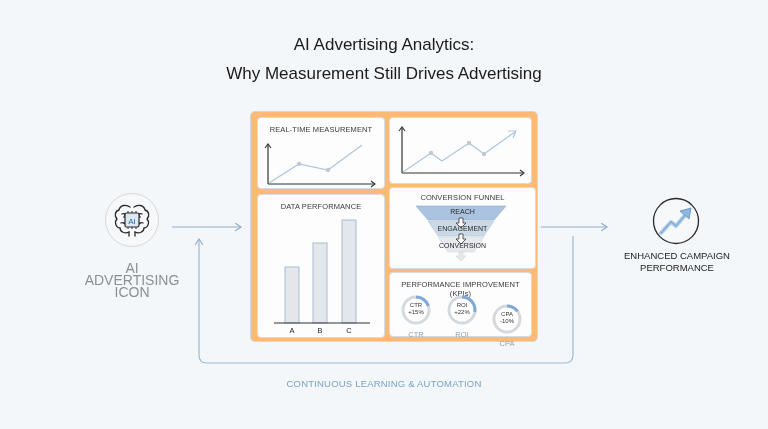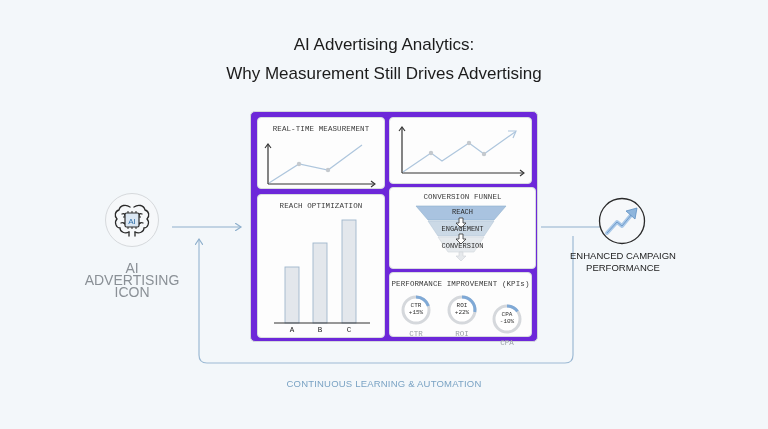--- a/index.html
+++ b/index.html
@@ -13,21 +13,21 @@
     .title {
       position: absolute; left: 0; top: 30px; width: 768px;
       text-align: center; font-size: 17px; line-height: 29px; color: #1c1c1c;
       font-weight: normal;
     }
     .abs { position: absolute; }
     .svg-layer { position: absolute; left: 0; top: 0; width: 768px; height: 429px; pointer-events: none; }
 
     .dash {
       position: absolute; left: 250px; top: 111px; width: 288px; height: 231px;
-      background: #6d28d9; border: 1px solid #d4d8dc; border-radius: 5px; font-family: Liberation Mono, monospace;
+      background: #fdba74; border: 1px solid #d4d8dc; border-radius: 5px;
     }
     .panel {
       position: absolute; background: #fdfdfd; border: 1px solid #d8dce0; border-radius: 4px;
     }
     .panel-title {
       position: absolute; left: 0; width: 100%; text-align: center;
       font-size: 7.5px; color: #3a3a3a; letter-spacing: 0.1px;
     }
     .node-label {
       position: absolute; text-align: center; font-size: 14px; line-height: 12px;
@@ -102,21 +102,21 @@
         <line x1="35" y1="31" x2="37" y2="31"></line>
     </g>
     <text x="28" y="31.5" text-anchor="middle" font-family="Liberation Sans, sans-serif" font-size="8" fill="#2f6ea8">AI</text>
   </svg>
   <div class="node-label ai-label" style="left:-15px; top:70px; width:100px;">
     <div>AI ADVERTISING</div>
     <div>ICON</div>
   </div>
 </div>
 
-<div class="abs" style="left:558px; top:197px; width:130px; height:80px;">
+<div class="abs" style="left:612px; top:197px; width:130px; height:80px;">
   <svg width="48" height="48" viewBox="0 0 48 48" style="position:absolute; left:40px; top:0;">
     <circle cx="24" cy="24" r="22.5" fill="#f6f8fa" stroke="#2a2a2a" stroke-width="1.3"></circle>
     <path d="M9,36 L19,25 L24,29 L34,17" fill="none" stroke="#a9c8e8" stroke-width="4" stroke-linejoin="round" stroke-linecap="round"></path>
     <path d="M9,36 L19,25 L24,29 L34,17" fill="none" stroke="#6f9ccc" stroke-width="1" stroke-linejoin="round"></path>
     <path d="M28,14 L39,11 L37,22 Z" fill="#8fb6dd" stroke="#5e8fc2" stroke-width="0.8"></path>
   </svg>
   <div class="node-label enh-label" style="left:0; top:53px; width:130px; font-size:9.5px;">
     <div>ENHANCED CAMPAIGN</div>
     <div>PERFORMANCE</div>
   </div>
@@ -147,21 +147,21 @@
       <path d="M130,52 L134,55 L130,58" fill="none" stroke="#333" stroke-width="1.1"></path>
       <polyline points="13,54 41,35 52,43 79,25 94,36 125,14" fill="none" stroke="#aec6dd" stroke-width="1.2"></polyline>
       <path d="M118,13 L126,13 L123,20" fill="none" stroke="#aec6dd" stroke-width="1.2"></path>
       <circle cx="41" cy="35" r="2.2" fill="#c4c9ce"></circle>
       <circle cx="79" cy="25" r="2.2" fill="#c4c9ce"></circle>
       <circle cx="94" cy="36" r="2.2" fill="#c4c9ce"></circle>
     </svg>
   </div>
 
   <div class="panel" style="left:6px; top:82px; width:128px; height:144px;">
-    <div class="panel-title" style="top:7px;">REACH OPTIMIZATION</div>
+    <div class="panel-title" style="top:7px;">DATA PERFORMANCE</div>
     <svg width="128" height="144" viewBox="0 0 128 144" style="position:absolute; left:0; top:0;">
       <rect x="27" y="72" width="14" height="56" fill="#e3e7ec" stroke="#9fb6cc" stroke-width="0.9"></rect>
       <rect x="55" y="48" width="14" height="80" fill="#e3e7ec" stroke="#9fb6cc" stroke-width="0.9"></rect>
       <rect x="84" y="25" width="14" height="103" fill="#e3e7ec" stroke="#9fb6cc" stroke-width="0.9"></rect>
       <line x1="16" y1="128" x2="112" y2="128" stroke="#333" stroke-width="1.2"></line>
     </svg>
     <div class="bar-label" style="left:28px; top:131px;">A</div>
     <div class="bar-label" style="left:56px; top:131px;">B</div>
     <div class="bar-label" style="left:85px; top:131px;">C</div>
   </div>

